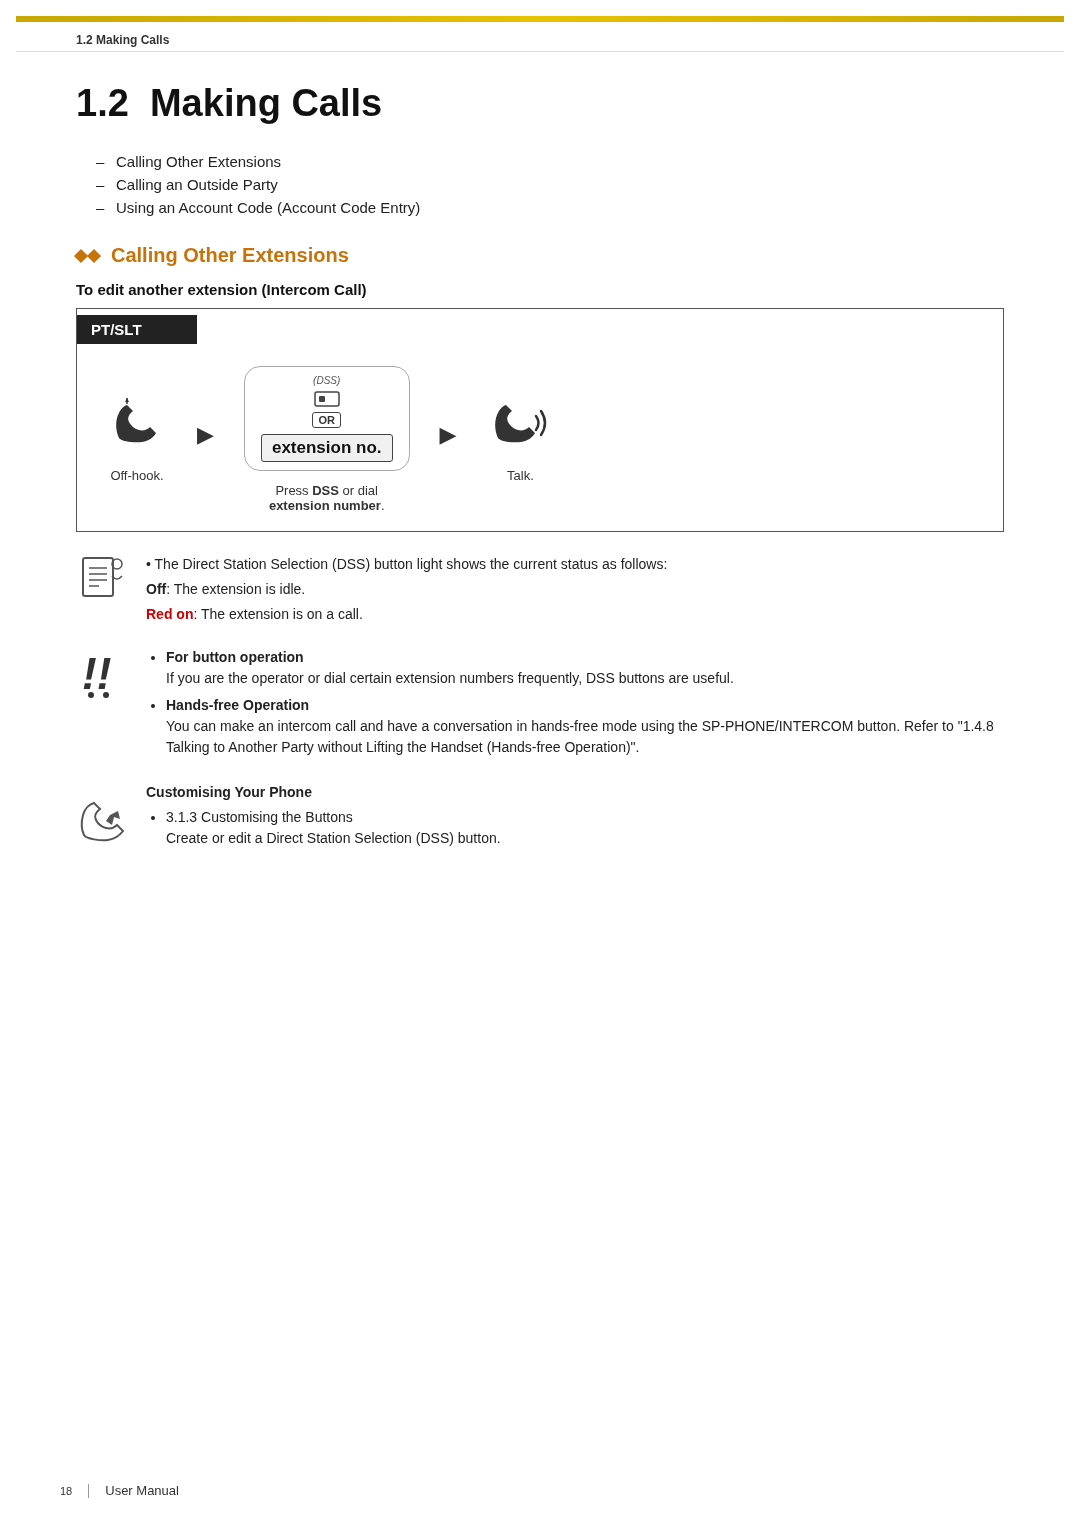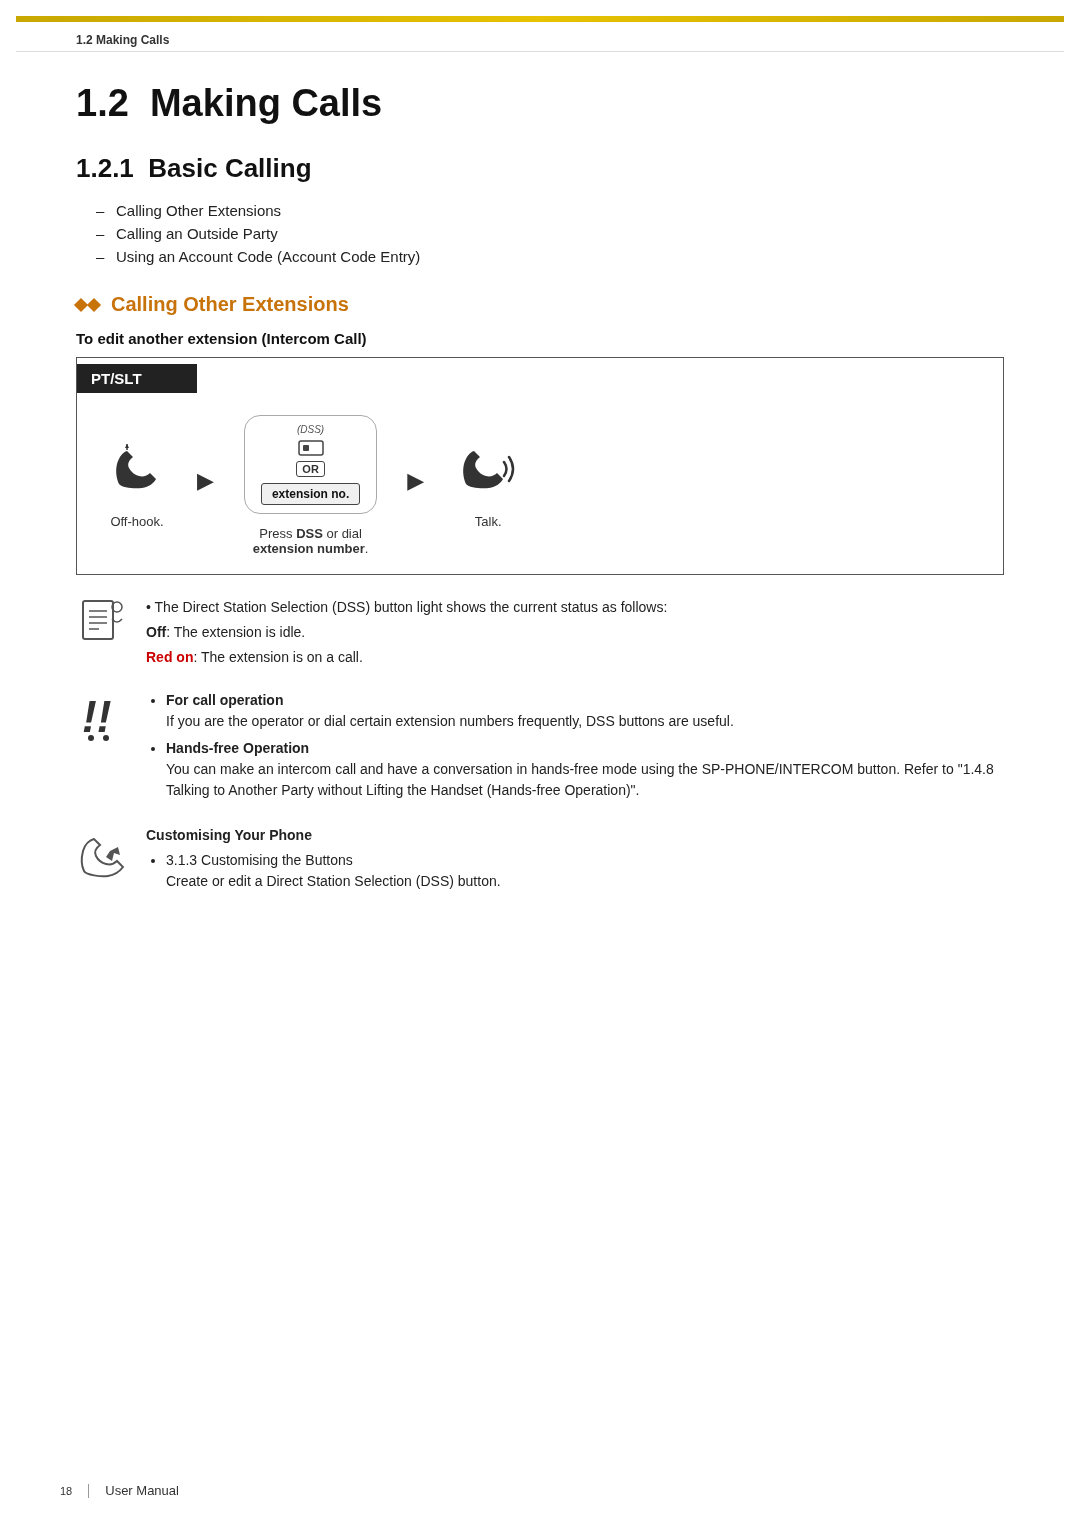--- a/index.html
+++ b/index.html
@@ -162,21 +162,21 @@
       border-radius: 3px;
       padding: 1px 5px;
       font-size: 11px;
       font-weight: bold;
       color: #333;
     }
     .extension-btn {
       border: 1.5px solid #444;
       border-radius: 3px;
       padding: 3px 10px;
-      font-size: 12px;
+      font-size: 17px;
       font-weight: bold;
       color: #111;
       background: #f0f0f0;
       margin-top: 2px;
     }
     
     .note-section {
       display: flex;
       gap: 18px;
       margin-bottom: 18px;
@@ -228,21 +228,21 @@
       padding-left: 20px;
     }
     .tip-content ul li {
       margin-bottom: 6px;
     }
     
     .customising-section {
       display: flex;
       gap: 18px;
       margin-bottom: 18px;
-      align-items: center;
+      align-items: flex-end;
     }
     .customising-icon {
       flex-shrink: 0;
       width: 52px;
       height: 52px;
       display: flex;
       align-items: center;
       justify-content: center;
     }
     .customising-content {
@@ -300,23 +300,20 @@
   <div class="breadcrumb-area">
     <span class="breadcrumb-text">1.2 Making Calls</span>
   </div>
 
   <div class="content">
 
     <h1 class="chapter-heading">
       <span>1.2</span>&nbsp;&nbsp;<span>Making Calls</span>
     </h1>
 
-    <h2 class="section-heading">
-      <span>1.2.1</span>&nbsp;&nbsp;<span>Basic Calling</span>
-    </h2>
 
     <ul class="toc-list">
       <li><span>Calling Other Extensions</span></li>
       <li><span>Calling an Outside Party</span></li>
       <li><span>Using an Account Code (Account Code Entry)</span></li>
     </ul>
 
     <div class="subsection-title">
       <span class="diamond-bullets">
         <span class="diamond"></span>
@@ -412,21 +409,21 @@
 
           <text x="4" y="42" font-size="44" font-style="italic" font-weight="bold" fill="#333" font-family="Arial">!!</text>
 
           <circle cx="13" cy="48" r="3" fill="#333"></circle>
           <circle cx="28" cy="48" r="3" fill="#333"></circle>
         </svg>
       </div>
       <div class="tip-content">
         <ul>
           <li>
-            <strong>For call operation</strong><br>
+            <strong>For button operation</strong><br>
             <span>If you are the operator or dial certain extension numbers frequently, DSS buttons are useful.</span>
           </li>
           <li>
             <strong>Hands-free Operation</strong><br>
             <span>You can make an intercom call and have a conversation in hands-free mode using the SP-PHONE/INTERCOM button. Refer to "1.4.8 Talking to Another Party without Lifting the Handset (Hands-free Operation)".</span>
           </li>
         </ul>
       </div>
     </div>
 

